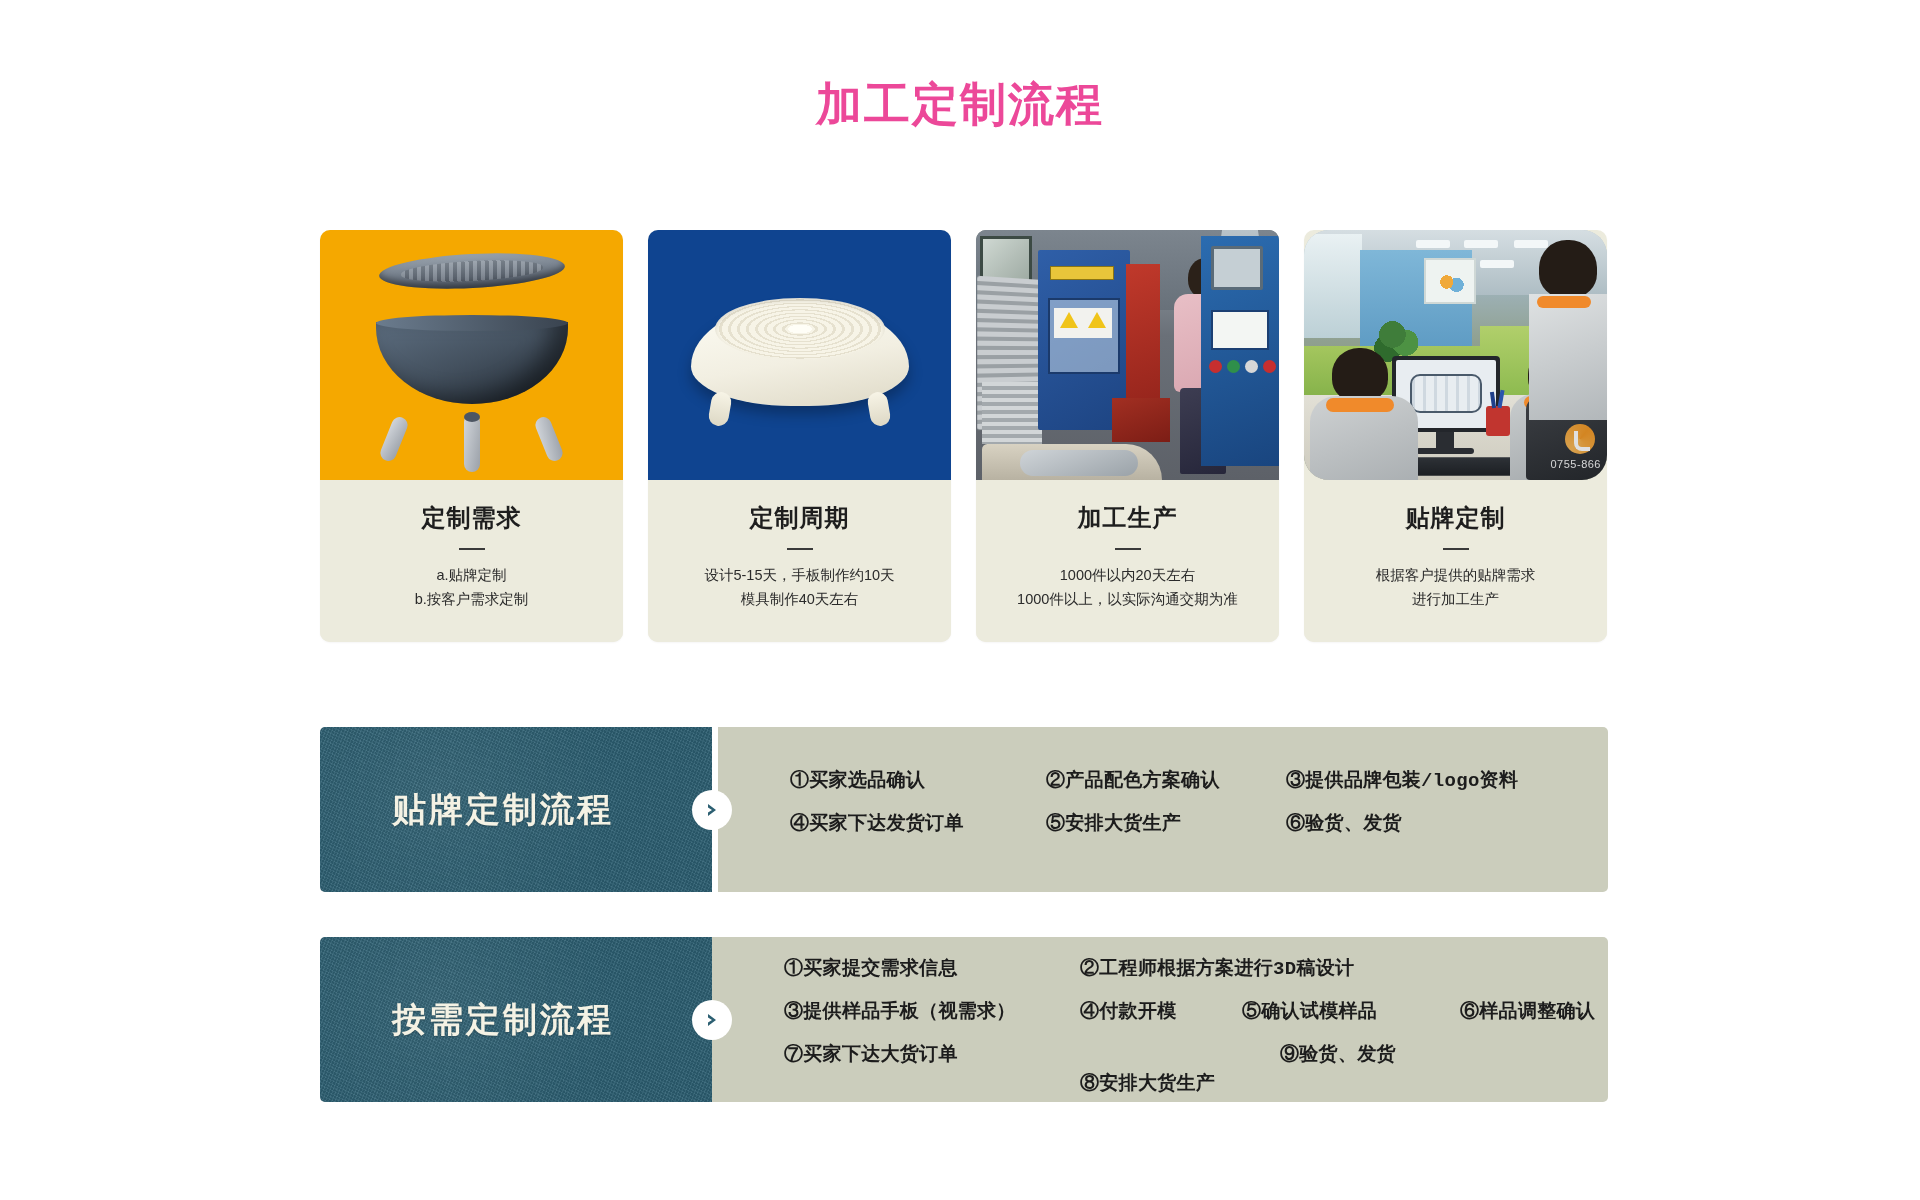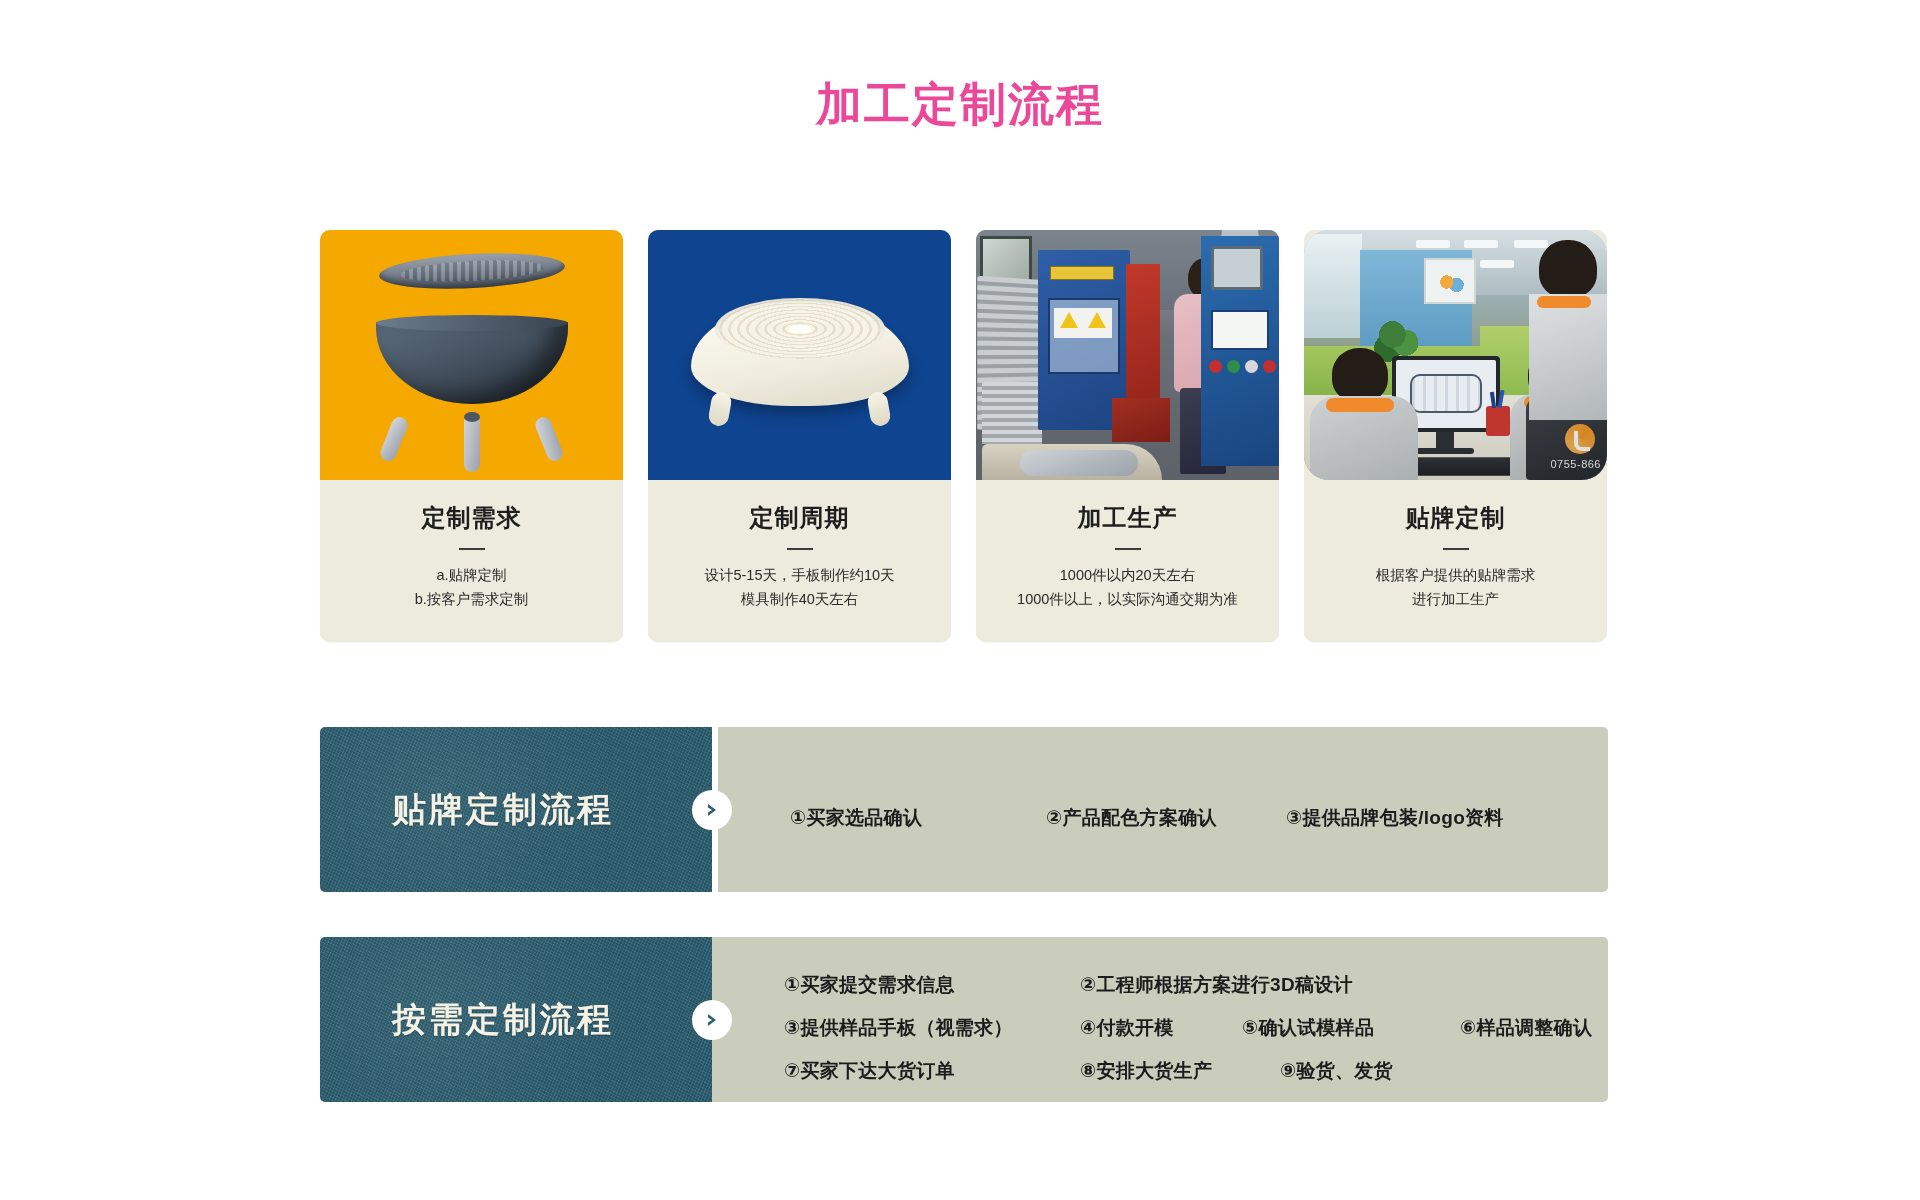--- a/index.html
+++ b/index.html
@@ -356,42 +356,43 @@
     flex: 1;
     background: #cbcdbc;
     border-radius: 0 5px 5px 0;
     padding: 0 0 0 72px;
     display: flex;
     flex-direction: column;
     justify-content: center;
   }
   .step-row {
     display: flex;
-    align-items: flex-end;
+    align-items: flex-start;
     white-space: nowrap;
+    font-family: Liberation Mono, monospace;
   }
   .banner-1 .step-row { height: 43px; }
   .banner-2 .step-row { height: 43px; }
   .step-item {
     font-size: 19px;
     font-weight: bold;
     color: #1c1c1c;
     letter-spacing: .3px;
   }
   
   .banner-1 .step-item:nth-child(1) { width: 256px; }
   .banner-1 .step-item:nth-child(2) { width: 240px; }
   .banner-1 .step-item:nth-child(3) { width: auto; }
   
   .banner-2 .row-a .step-item:nth-child(1) { width: 296px; }
   .banner-2 .row-b .step-item:nth-child(1) { width: 296px; }
   .banner-2 .row-b .step-item:nth-child(2) { width: 162px; }
   .banner-2 .row-b .step-item:nth-child(3) { width: 218px; }
   .banner-2 .row-c .step-item:nth-child(1) { width: 296px; }
-  .banner-2 .row-c .step-item:nth-child(2) { width: 200px; }
+  .banner-2 .row-c .step-item:nth-child(2) { width: 200px; margin-top: 29px; }
 </style>
 </head>
 <body>
 
 <div class="page">
 
   <div class="header">
     <div class="header-title">加工定制流程</div>
   </div>
 
@@ -532,20 +533,25 @@
           <path d="M6 4 L14 10 L6 16 L6 12.5 L10 10 L6 7.5 Z" fill="#2c5f72"></path>
         </svg>
       </span>
     </div>
     <div class="banner-steps">
       <div class="step-row">
         <span class="step-item">①买家选品确认</span>
         <span class="step-item">②产品配色方案确认</span>
         <span class="step-item">③提供品牌包装/logo资料</span>
       </div>
+      <div class="step-row">
+        <span class="step-item">④买家下达发货订单</span>
+        <span class="step-item">⑤安排大货生产</span>
+        <span class="step-item">⑥验货、发货</span>
+      </div>
     </div>
   </div>
 
   <div class="banner banner-2">
     <div class="banner-label">
       <span class="banner-label-text">按需定制流程</span>
       <span class="banner-chevron">
         <svg width="20" height="20" viewBox="0 0 20 20" aria-hidden="true">
           <path d="M6 4 L14 10 L6 16 L6 12.5 L10 10 L6 7.5 Z" fill="#2c5f72"></path>
         </svg>

